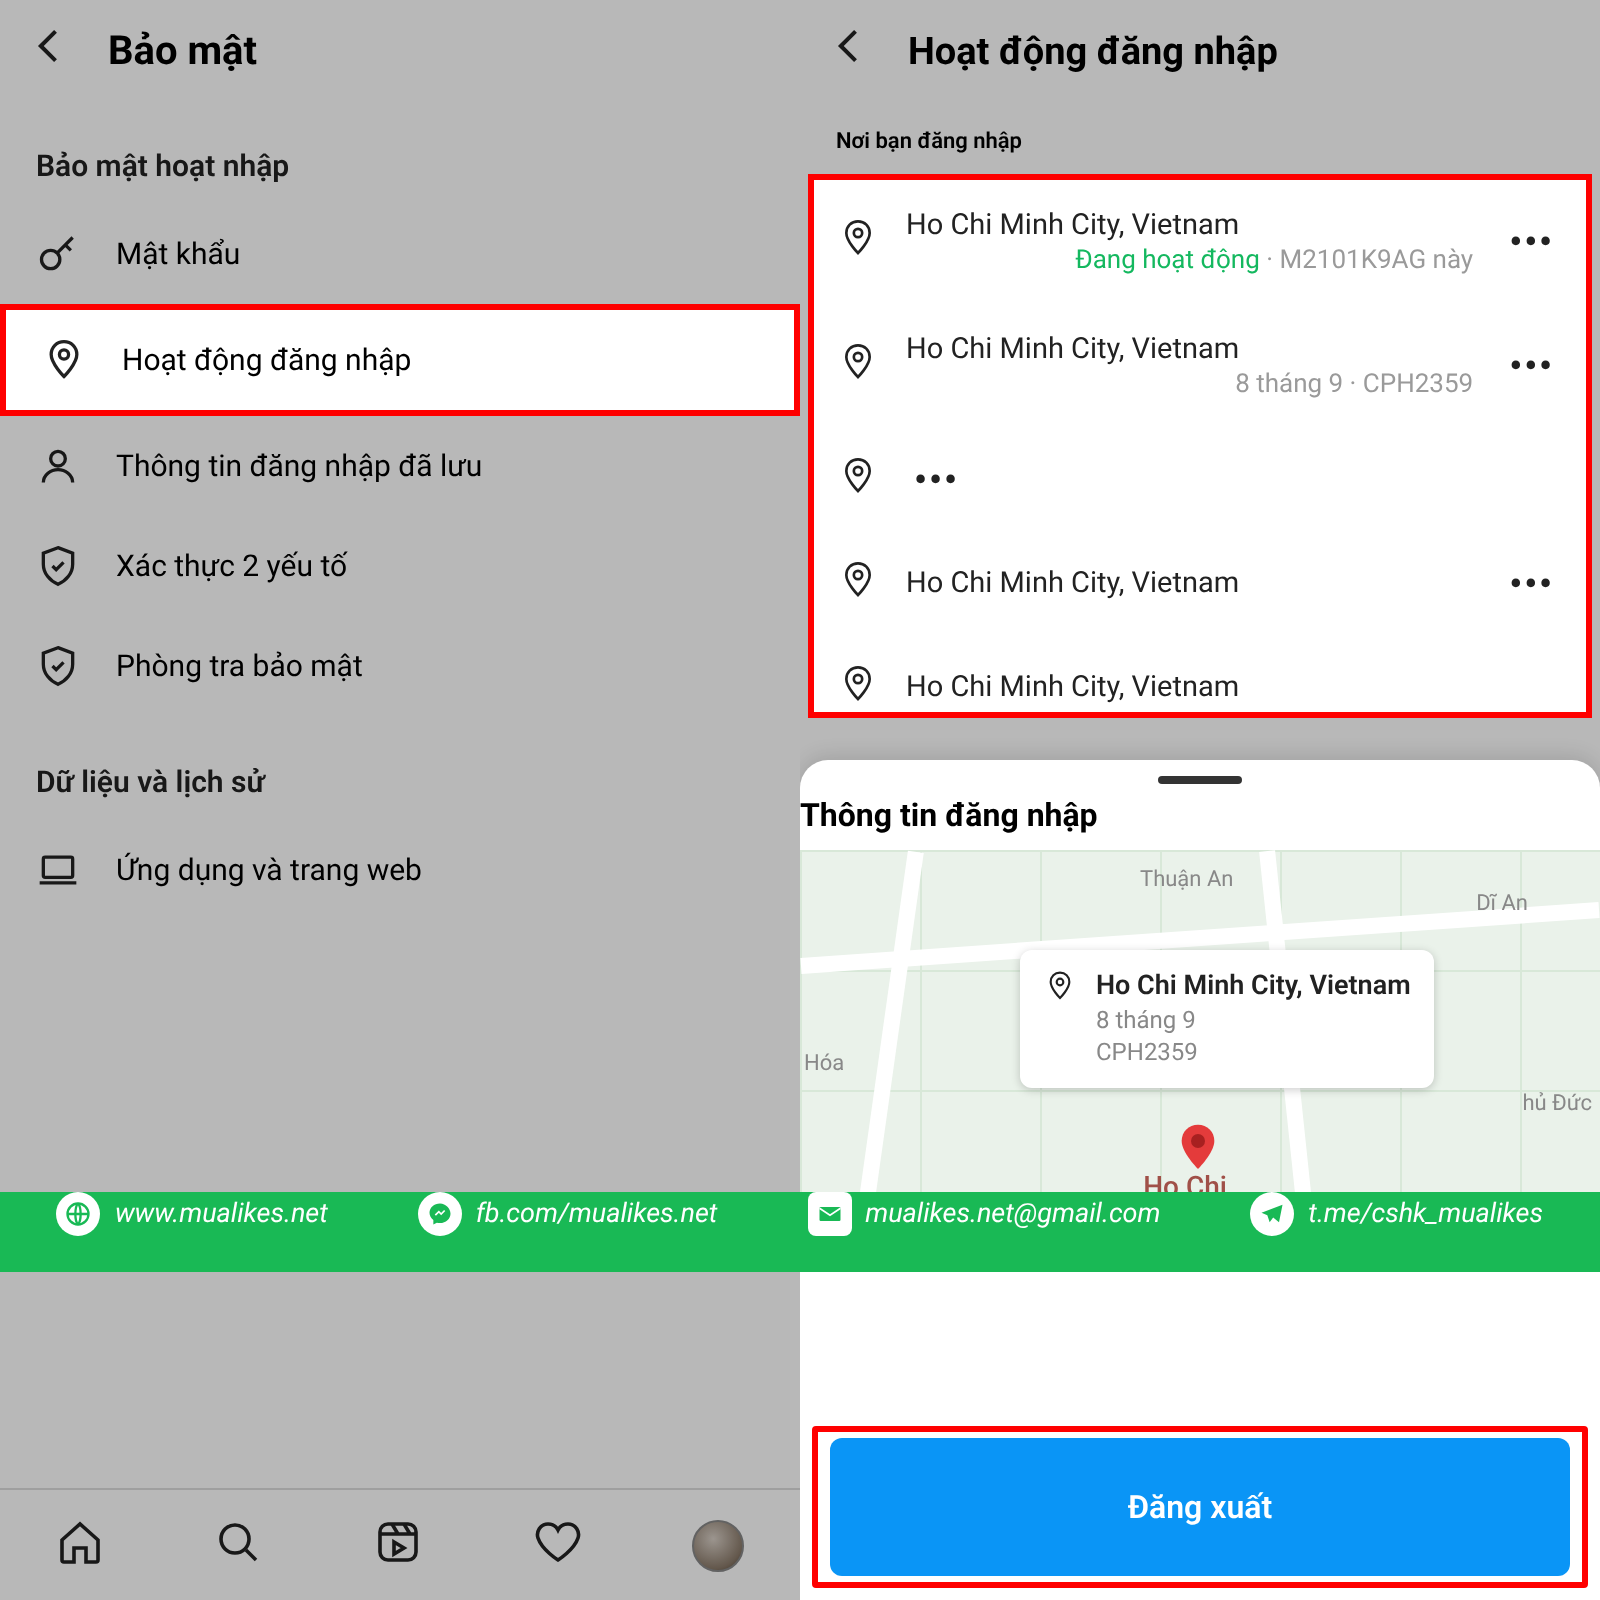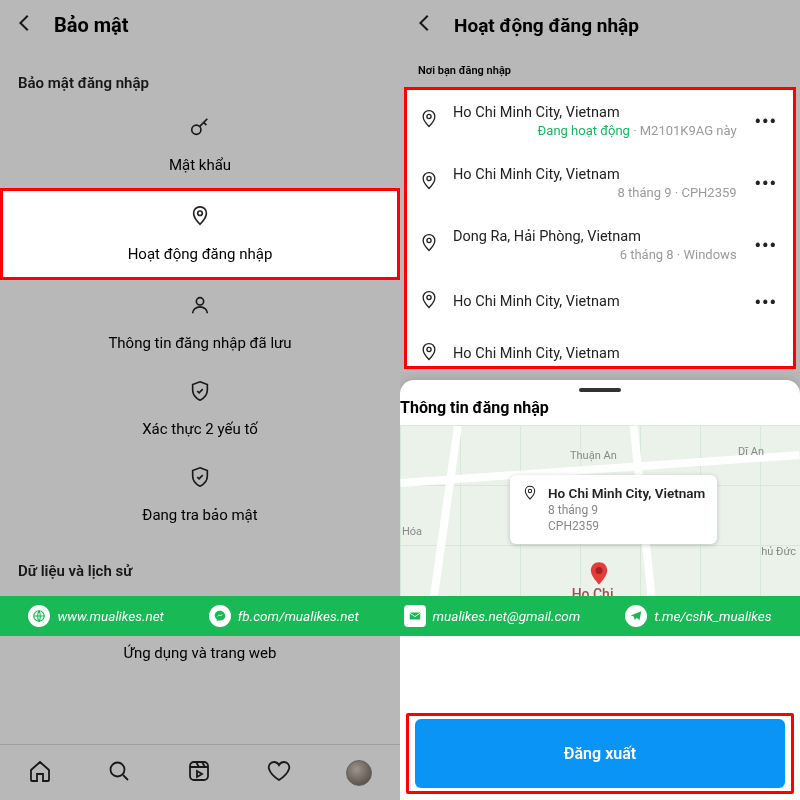--- a/index.html
+++ b/index.html
@@ -6,21 +6,21 @@
 html, body { width: 800px; height: 800px; overflow: hidden; }
 .container { display: flex; width: 800px; height: 800px; position: relative; background: #c2410c; }
 .pane { width: 400px; height: 800px; position: relative; overflow: hidden; }
 .left-pane { background: #fff; }
 .right-pane { background: #fff; }
 .dim { position: absolute; inset: 0; background: rgba(0,0,0,0.28); pointer-events: none; z-index: 5; }
 .header { display: flex; align-items: center; padding: 12px 14px; gap: 18px; }
 .header h1 { font-size: 20px; font-weight: 700; }
 .back-arrow svg { width: 22px; height: 22px; }
 .section-title { font-size: 15px; font-weight: 600; padding: 24px 18px 10px; color: #222; }
-.menu-item { display: flex; align-items: center; gap: 18px; padding: 14px 18px; font-size: 15px; background: transparent; flex-direction: column; }
+.menu-item { display: flex; align-items: center; gap: 18px; padding: 14px 18px; font-size: 15px; background: transparent; }
 .menu-item.highlight { background: #fff; border: 3px solid #ff0000; position: relative; z-index: 10; }
 .menu-icon { width: 22px; height: 22px; display: flex; align-items: center; justify-content: center; flex-shrink: 0; }
 .menu-icon svg { width: 22px; height: 22px; stroke: #222; fill: none; stroke-width: 1.8; }
 .bottom-nav { position: absolute; bottom: 0; left: 0; right: 0; height: 56px; border-top: 1px solid #ddd; display: flex; justify-content: space-around; align-items: center; background: #fff; z-index: 3; }
 .bottom-nav .nav-icon svg { width: 24px; height: 24px; stroke: #222; fill: none; stroke-width: 1.8; }
 .avatar { width: 26px; height: 26px; border-radius: 50%; background: radial-gradient(circle at 40% 35%, #d8cfc6 0%, #8a7a6a 70%, #4d3f30 100%); border: 1px solid #888; }
 
 .right-header { display: flex; align-items: center; padding: 12px 14px; gap: 18px; position: relative; z-index: 2; }
 .right-header h1 { font-size: 19px; font-weight: 700; }
 .sub-header { font-size: 11px; font-weight: 600; padding: 14px 18px 10px; position: relative; z-index: 2; }
@@ -48,42 +48,42 @@
 .map-city { position: absolute; left: 163px; top: 162px; font-size: 14px; color: #a05048; font-weight: 500; text-align:center; line-height:1.1; }
 .map-card { position: absolute; left: 110px; top: 50px; background: #fff; border-radius: 6px; padding: 10px 12px; box-shadow: 0 1px 5px rgba(0,0,0,0.2); display:flex; gap:10px; align-items:flex-start; }
 .map-card .pin svg { width:16px; height:16px; stroke:#222; fill:none; stroke-width:1.6; }
 .map-card-text .loc { font-size: 13.5px; font-weight:600; color:#222; margin-bottom:2px; }
 .map-card-text .meta { font-size: 12px; color:#888; line-height:1.3; }
 
 .logout-wrap { position: absolute; left: 0; right: 0; bottom: 0; padding: 0 6px 6px; }
 .logout-btn { display:block; width: calc(100% - 6px); margin: 0 auto; background: #0a95f6; color: #fff; border: none; border-radius: 6px; padding: 25px 0; font-size: 16px; font-weight: 600; text-align:center; }
 .logout-outline { border: 3px solid #ff0000; padding: 3px; border-radius: 2px; }
 
-.green-bar { position: absolute; left: 0; right: 0; top: 596px; height: 40px; background: #19b955; z-index: 50; display: flex; align-items: center; justify-content: space-around; padding: 0 6px; }
+.green-bar { position: absolute; left: 0; right: 0; top: 596px; height: 40px; background: #19b955; z-index: 50; display: flex; align-items: flex-start; justify-content: space-around; padding: 0 6px; }
 .green-item { display: flex; align-items: center; gap: 7px; color: #fff; font-size: 13.5px; font-style: italic; font-family: Georgia, serif; }
 .green-icon { width: 22px; height: 22px; border-radius: 50%; background: #fff; display:flex; align-items:center; justify-content:center; flex-shrink:0; }
 .green-icon svg { width: 14px; height: 14px; }
 .green-item.mail .green-icon { border-radius: 4px; }
 </style>
 </head>
 <body>
 
 <div class="container">
 
   <div class="pane left-pane">
     <div class="header">
       <span class="back-arrow">
         <svg viewBox="0 0 24 24" fill="none" stroke="#222" stroke-width="2.2">
             <path d="M15 4l-8 8 8 8"></path>
           </svg>
       </span>
       <h1>Bảo mật</h1>
     </div>
 
-    <div class="section-title">Bảo mật đăng nhập</div>
+    <div class="section-title">Bảo mật hoạt nhập</div>
 
     <div class="menu-item">
       <span class="menu-icon">
           <svg viewBox="0 0 24 24">
             <circle cx="8" cy="15" r="5"></circle>
             <path d="M11.5 11.5L20 3M16 7l3 3"></path>
           </svg>
         </span>
       <span>Mật khẩu</span>
     </div>
@@ -119,21 +119,21 @@
     </div>
 
 
     <div class="menu-item">
       <span class="menu-icon">
           <svg viewBox="0 0 24 24">
             <path d="M12 2l8 3v6c0 5-3.5 9-8 11-4.5-2-8-6-8-11V5l8-3z"></path>
             <path d="M9 12l2 2 4-4"></path>
           </svg>
         </span>
-      <span>Đang tra bảo mật</span>
+      <span>Phòng tra bảo mật</span>
     </div>
 
     <div class="section-title">Dữ liệu và lịch sử</div>
 
     <div class="menu-item">
       <span class="menu-icon">
           <svg viewBox="0 0 24 24">
             <rect x="4" y="5" width="16" height="11" rx="1"></rect>
             <path d="M2 19h20"></path>
           </svg>
@@ -196,24 +196,20 @@
           <div class="session-loc">Ho Chi Minh City, Vietnam</div>
           <div class="session-meta">8 tháng 9 · CPH2359</div>
         </div>
         <span class="dots">•••</span>
       </div>
       <div class="session-row">
         <span class="pin"><svg viewBox="0 0 24 24">
               <path d="M12 2C8 2 5 5 5 9c0 5 7 12 7 12s7-7 7-12c0-4-3-7-7-7z"></path>
               <circle cx="12" cy="9" r="2.5"></circle>
             </svg></span>
-        <div class="session-text">
-          <div class="session-loc">Dong Ra, Hải Phòng, Vietnam</div>
-          <div class="session-meta">6 tháng 8 · Windows</div>
-        </div>
         <span class="dots">•••</span>
       </div>
       <div class="session-row">
         <span class="pin"><svg viewBox="0 0 24 24">
               <path d="M12 2C8 2 5 5 5 9c0 5 7 12 7 12s7-7 7-12c0-4-3-7-7-7z"></path>
               <circle cx="12" cy="9" r="2.5"></circle>
             </svg></span>
         <div class="session-text">
           <div class="session-loc">Ho Chi Minh City, Vietnam</div>
         </div>
@@ -231,21 +227,21 @@
     </div>
 
     <div class="sheet">
       <div class="sheet-handle"></div>
       <div class="sheet-title">Thông tin đăng nhập</div>
       <div class="map-area">
         <div class="map-bg"></div>
         <div class="map-road" style="left:0;top:40px;width:100%;height:8px;transform:rotate(-4deg)"></div>
         <div class="map-road" style="left:40px;top:0;width:8px;height:100%;transform:rotate(8deg)"></div>
         <div class="map-road" style="left:240px;top:0;width:8px;height:100%;transform:rotate(-6deg)"></div>
-        <div class="map-label" style="left:170px;top:24px">Thuận An</div>
+        <div class="map-label" style="left:170px;top:8px">Thuận An</div>
         <div class="map-label" style="right:36px;top:20px">Dĩ An</div>
         <div class="map-label" style="left:2px;top:100px">Hóa</div>
         <div class="map-label" style="right:4px;top:120px">hủ Đức</div>
         <div class="map-card">
           <span class="pin"><svg viewBox="0 0 24 24">
                 <path d="M12 2C8 2 5 5 5 9c0 5 7 12 7 12s7-7 7-12c0-4-3-7-7-7z"></path>
                 <circle cx="12" cy="9" r="2.5"></circle>
               </svg></span>
           <div class="map-card-text">
             <div class="loc">Ho Chi Minh City, Vietnam</div>

